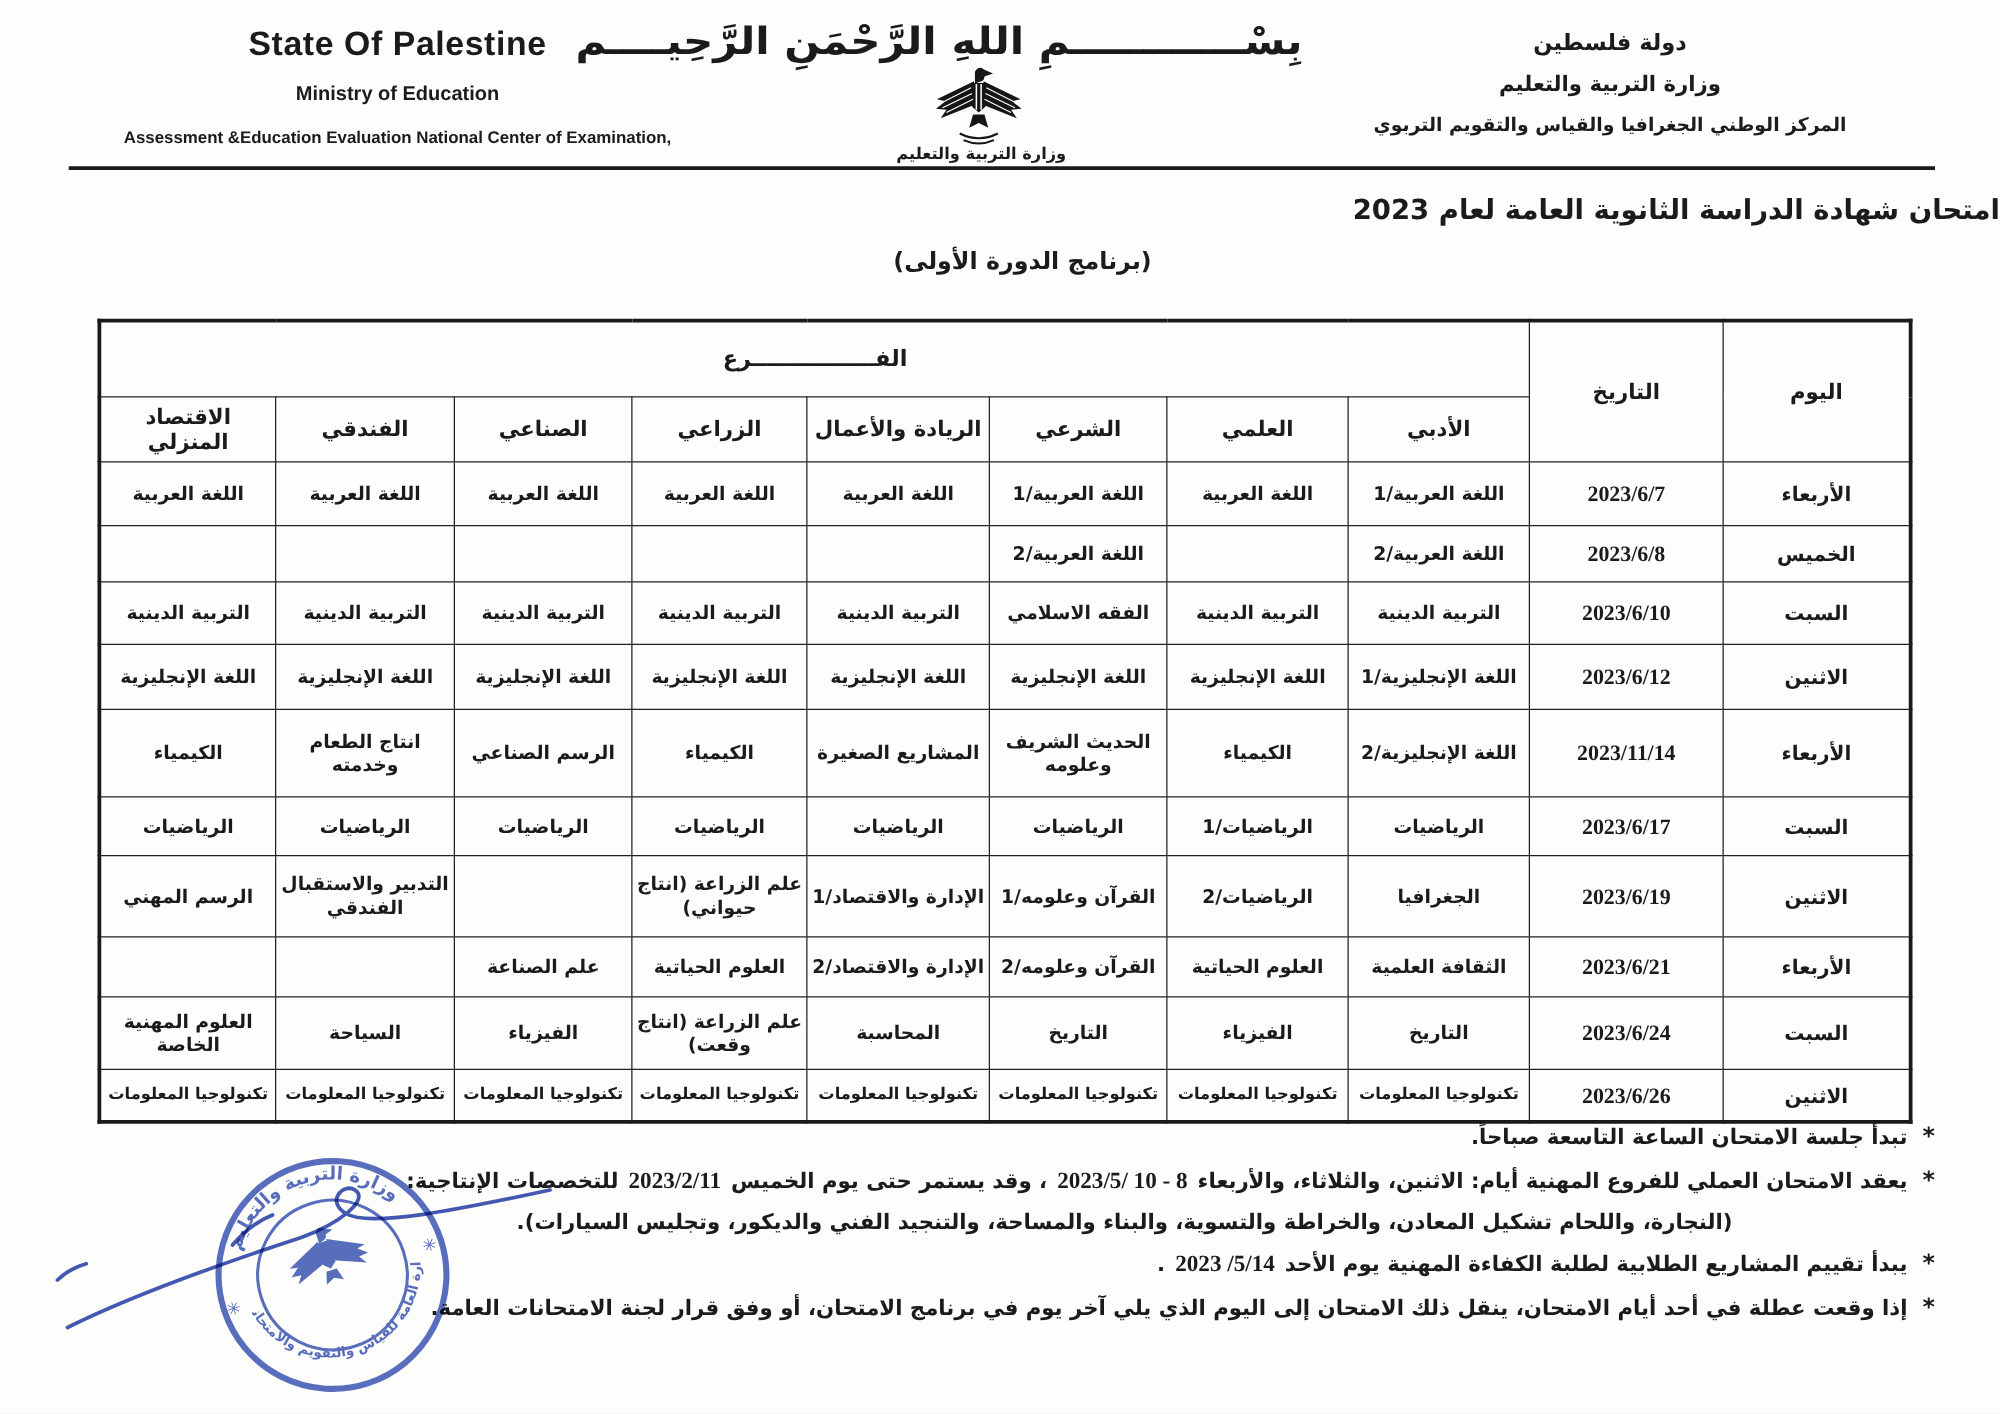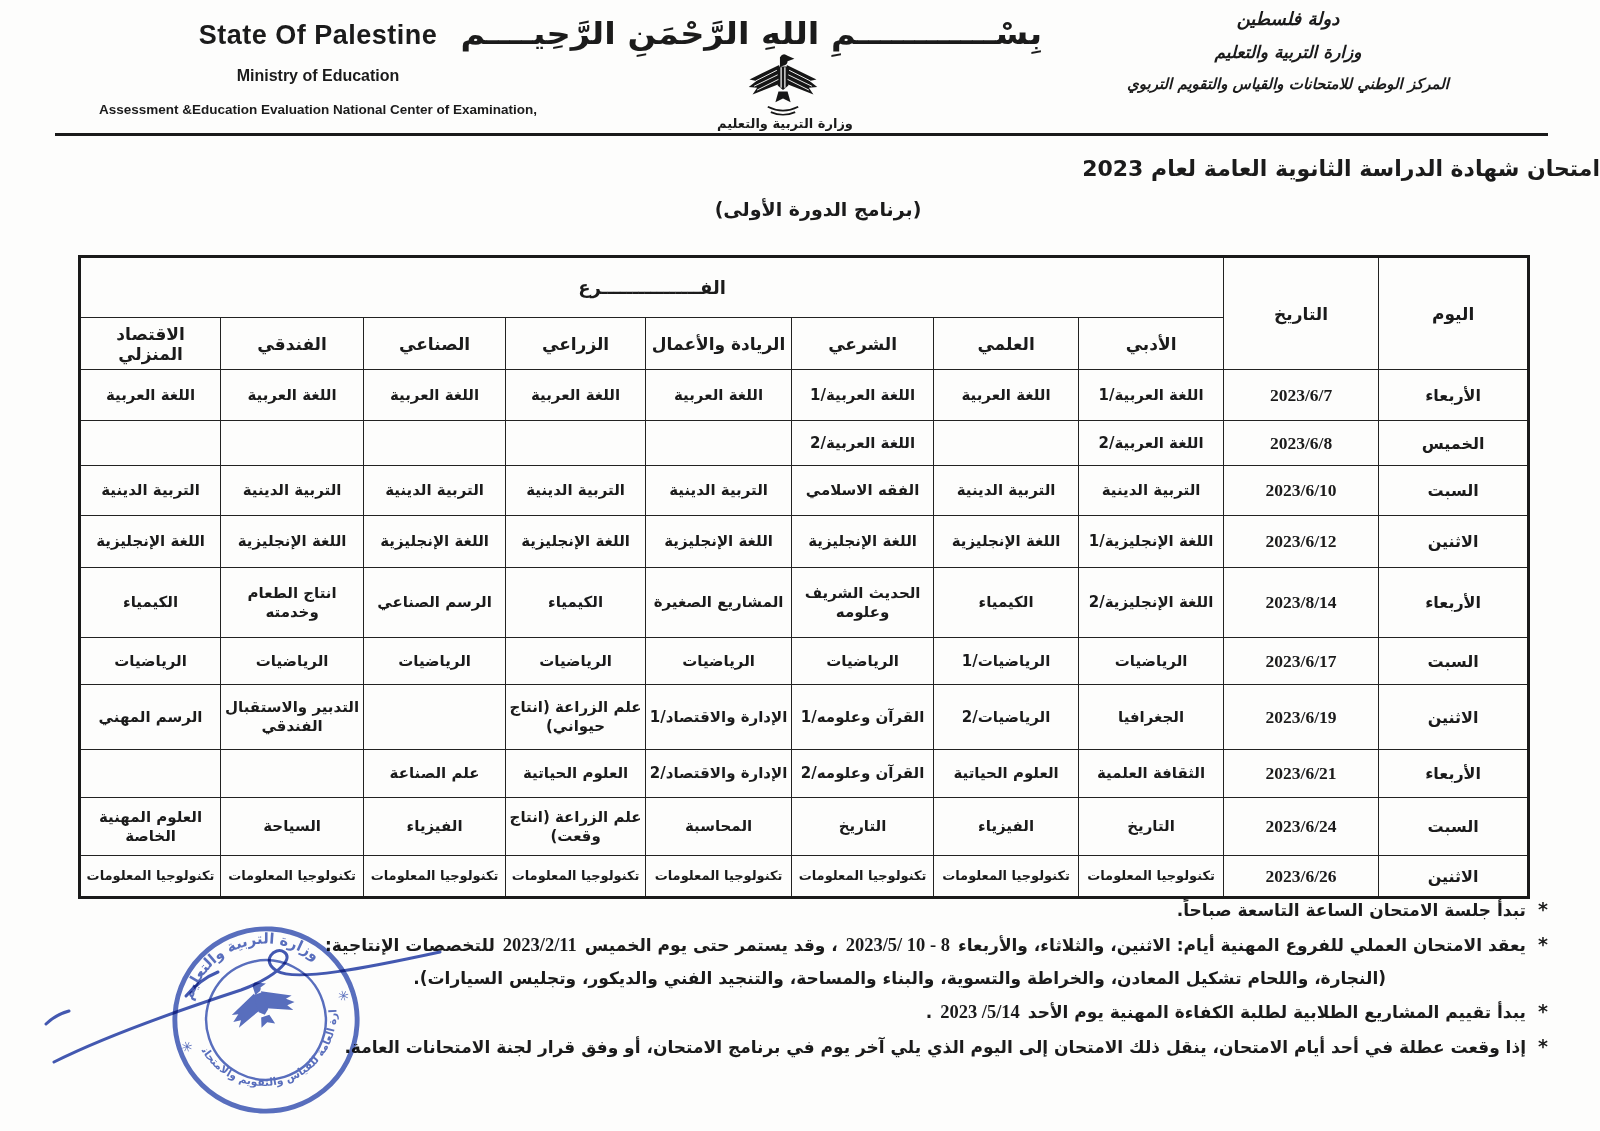--- a/index.html
+++ b/index.html
@@ -4,22 +4,22 @@
 <style>
   html,body{margin:0;padding:0;background:#e8e8e8;}
   .page{position:relative;width:1600px;height:1131px;background:#fdfdfc;overflow:hidden;
         font-family:"DejaVu Sans",sans-serif;color:#1b1b1b;}
   
   .hdr-en{position:absolute;left:78px;top:20px;width:480px;text-align:center;
           font-family:"Liberation Sans",sans-serif;font-weight:bold;}
   .hdr-en .l1{font-size:27px;letter-spacing:.5px;}
   .hdr-en .l2{font-size:16px;margin-top:16px;}
   .hdr-en .l3{font-size:13.5px;margin-top:17px;white-space:nowrap;}
-  .hdr-ar{position:absolute;right:62px;top:8px;width:500px;text-align:center;
-          direction:rtl;font-weight:bold;font-style:italic;}
+  .hdr-ar{position:absolute;right:62px;top:24px;width:500px;text-align:center;
+          direction:rtl;font-weight:bold;}
   .hdr-ar .l1{font-size:18px;}
   .hdr-ar .l2{font-size:17px;margin-top:13px;}
   .hdr-ar .l3{font-size:15px;margin-top:13px;white-space:nowrap;}
   .bismillah{position:absolute;left:565px;top:16px;width:450px;text-align:center;direction:rtl;
              font-size:30px;font-weight:bold;transform:scaleX(1.12);white-space:nowrap;}
   .eagle{position:absolute;left:740px;top:52px;width:86px;height:70px;}
   .emblem-caption{position:absolute;left:700px;top:116px;width:170px;text-align:center;
                   direction:rtl;font-size:13px;font-weight:bold;}
   .header-rule{position:absolute;left:55px;right:52px;top:133px;border-top:3px solid #1a1a1a;}
   
@@ -60,21 +60,21 @@
 
   <div class="hdr-en">
     <div class="l1">State Of Palestine</div>
     <div class="l2">Ministry of Education</div>
     <div class="l3">Assessment &amp;Education Evaluation National Center of Examination,</div>
   </div>
 
   <div class="hdr-ar">
     <div class="l1">دولة فلسطين</div>
     <div class="l2">وزارة التربية والتعليم</div>
-    <div class="l3">المركز الوطني للامتحانات والقياس والتقويم التربوي</div>
+    <div class="l3">المركز الوطني الجغرافيا والقياس والتقويم التربوي</div>
   </div>
 
   <div class="bismillah">بِسْــــــــــــمِ اللهِ الرَّحْمَنِ الرَّحِيــــم</div>
 
   <svg class="eagle" viewBox="0 0 100 92" aria-hidden="true">
     <g fill="#161616">
       <path d="M46 7 q4 -7 10 -2 l9 4 -9 3 q0 5 -6 6 l-4 2 z"></path>
       <path d="M45 17 L6 36 L15 38 L5 46 L16 47 L10 56 L45 42 Z"></path>
       <path d="M55 17 L94 36 L85 38 L95 46 L84 47 L90 56 L55 42 Z"></path>
       <path d="M43 19 h14 v25 l-7 6 -7 -6 z"></path>
@@ -166,21 +166,21 @@
           <td class="subj">اللغة الإنجليزية</td>
           <td class="subj">اللغة الإنجليزية</td>
           <td class="subj">اللغة الإنجليزية</td>
           <td class="subj">اللغة الإنجليزية</td>
           <td class="subj">اللغة الإنجليزية</td>
           <td class="subj">اللغة الإنجليزية</td>
           <td class="subj">اللغة الإنجليزية</td>
         </tr>
         <tr style="height: 70px;">
           <td class="day">الأربعاء</td>
-          <td class="date">2023/8/14</td>
+          <td class="date">2023/11/14</td>
           <td class="subj">اللغة الإنجليزية/2</td>
           <td class="subj">الكيمياء</td>
           <td class="subj">الحديث الشريف وعلومه</td>
           <td class="subj">المشاريع الصغيرة</td>
           <td class="subj">الكيمياء</td>
           <td class="subj">الرسم الصناعي</td>
           <td class="subj">انتاج الطعام وخدمته</td>
           <td class="subj">الكيمياء</td>
         </tr>
         <tr style="height: 47px;">

